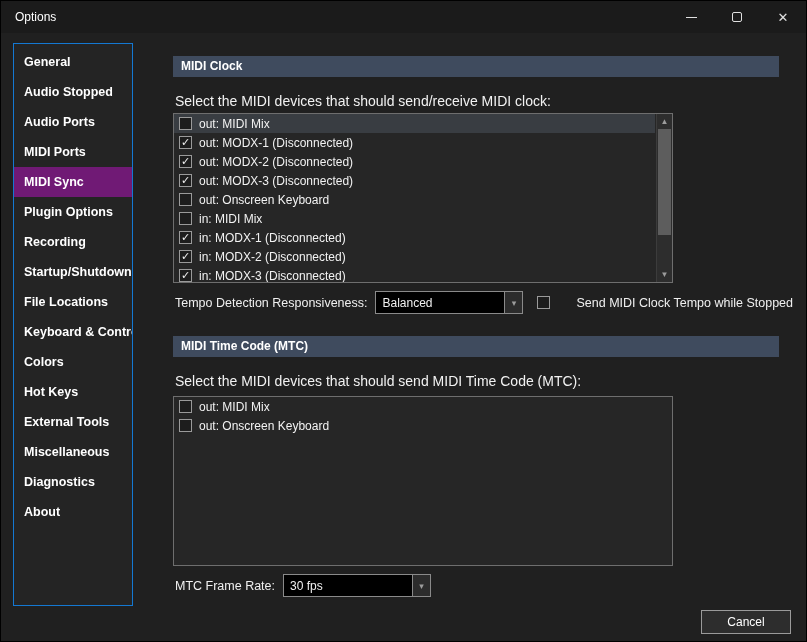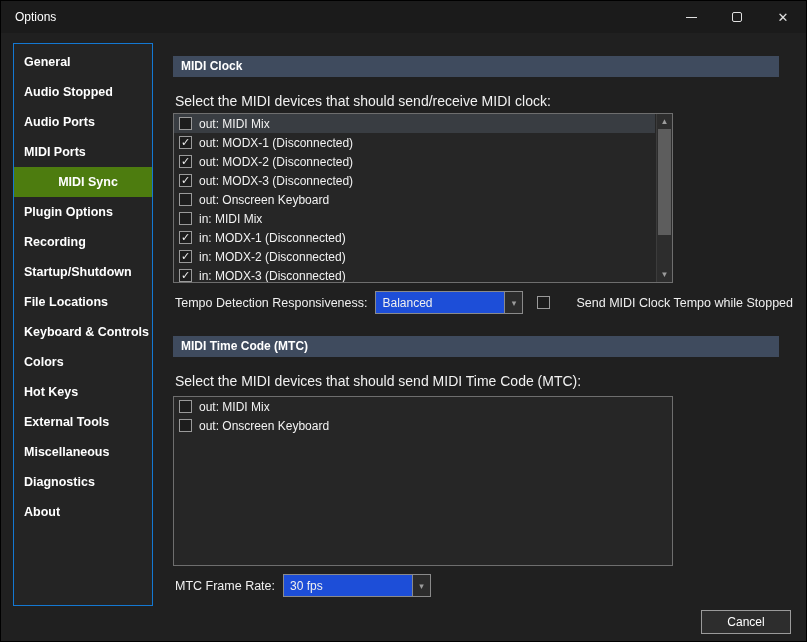--- a/index.html
+++ b/index.html
@@ -23,32 +23,32 @@
   }
   .title-text { padding-left:14px; font-size:12px; color:#ffffff; }
   .win-controls { margin-left:auto; display:flex; height:100%; }
   .win-btn { width:46px; height:100%; display:flex; align-items:center; justify-content:center; color:#e0e0e0; }
   .win-btn.close { font-size:13px; }
   .glyph-min { display:block; width:11px; border-top:1px solid #e0e0e0; }
   .glyph-max { display:block; width:10px; height:10px; border:1px solid #e0e0e0; border-radius:2px; }
 
   
   .sidebar {
-    position:absolute; left:12px; top:42px; width:140px; height:563px;
+    position:absolute; left:12px; top:42px; width:120px; height:563px;
     background:#242424;
     border:1px solid #1478d2;
     padding-top:3px;
     overflow:hidden;
   }
   .side-item {
     height:30px; line-height:30px; padding-left:10px;
     font-size:12.5px; font-weight:bold; color:#ffffff;
     white-space:nowrap; overflow:hidden;
   }
-  .side-item.selected { background:#4d7c0f;text-align:center; }
+  .side-item.selected { background:#701a75; }
 
   
   .section-header {
     position:absolute; left:172px; width:606px; height:21px;
     background:#3f4b5e; color:#ffffff;
     font-size:12px; font-weight:bold; line-height:21px; padding-left:8px;
   }
   #hdr-clock { top:55px; }
   #hdr-mtc   { top:335px; }
 
@@ -99,21 +99,21 @@
   .ctl-row {
     position:absolute; left:174px;
     display:flex; align-items:center; font-size:12.5px;
   }
   #row-tempo { top:290px; height:23px; }
   #row-framerate { top:573px; height:23px; }
 
   .dropdown {
     display:flex; align-items:stretch; height:23px; width:148px;
     margin-left:8px;
-    background:#1d4ed8; border:1px solid #8a8a8a;
+    background:#000000; border:1px solid #8a8a8a;
     font-size:12px;
   }
   .dropdown .dd-value { flex:1; display:flex; align-items:center; padding-left:6px; }
   .dropdown .dd-arrow {
     width:18px; border-left:1px solid #8a8a8a;
     display:flex; align-items:center; justify-content:center;
     color:#9c9c9c; font-size:9px; background:#2c2c2c;
   }
 
   .check-group { display:flex; align-items:center; margin-left:14px; gap:19px; }

